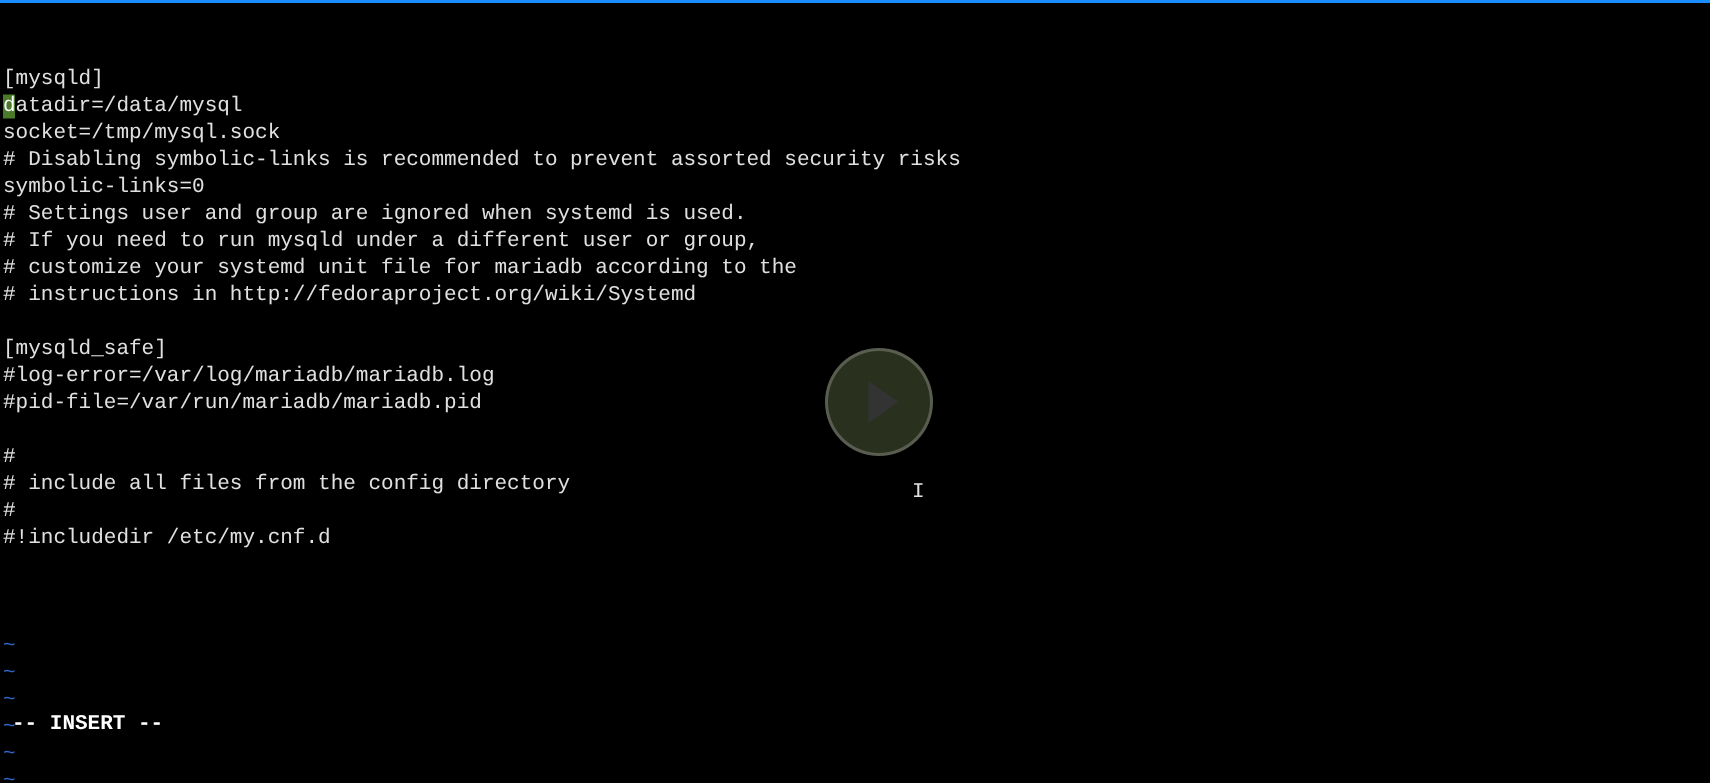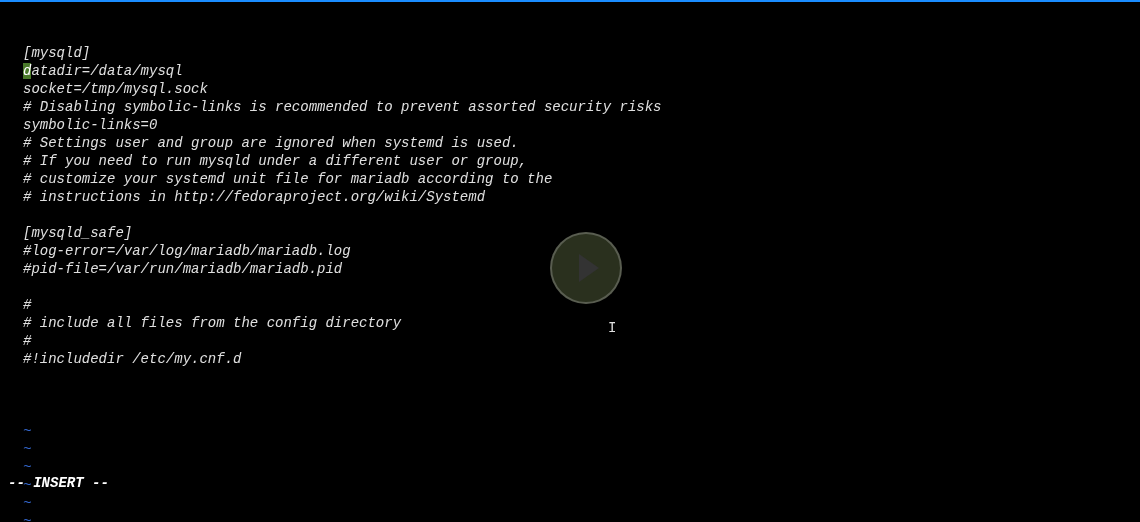--- a/index.html
+++ b/index.html
@@ -12,26 +12,25 @@
       font-family: 'Courier New', monospace;
       font-size: 14px;
       color: #e0e0e0;
       width: 1140px;
       height: 522px;
       overflow: hidden;
       position: relative;
       border-top: 2px solid #1a8cff;
     }
     .terminal {
-      padding: 6px 23px;
+      padding: 6px 2px;
       line-height: 18px;
       white-space: pre;
       position: relative;
       height: 100%;
-      font-style: italic;
     }
     .line {
       height: 18px;
       white-space: pre;
     }
     .cursor-highlight {
       background: #4a7a2a;
       color: #fff;
     }
     .tilde {

